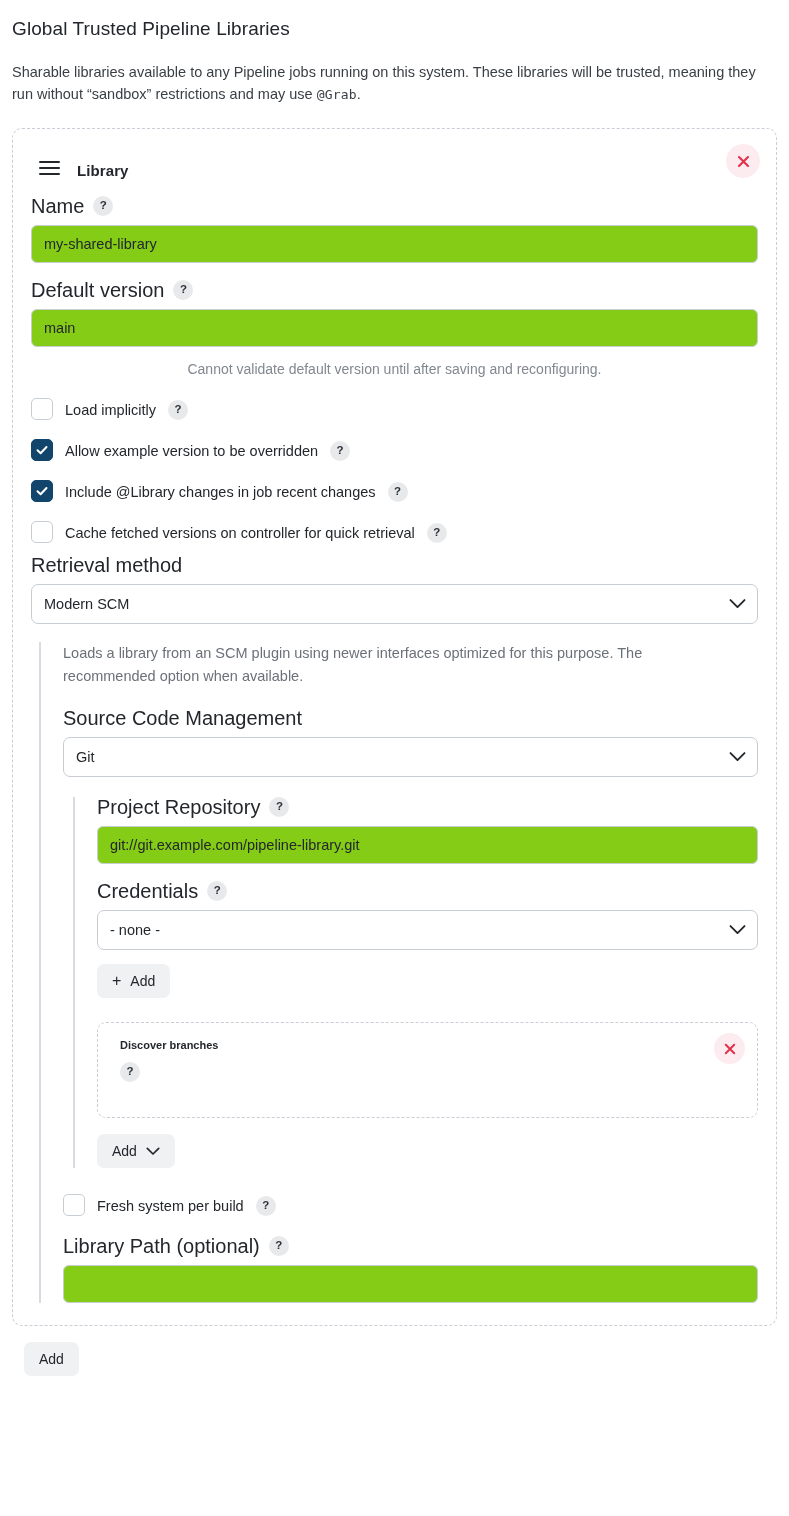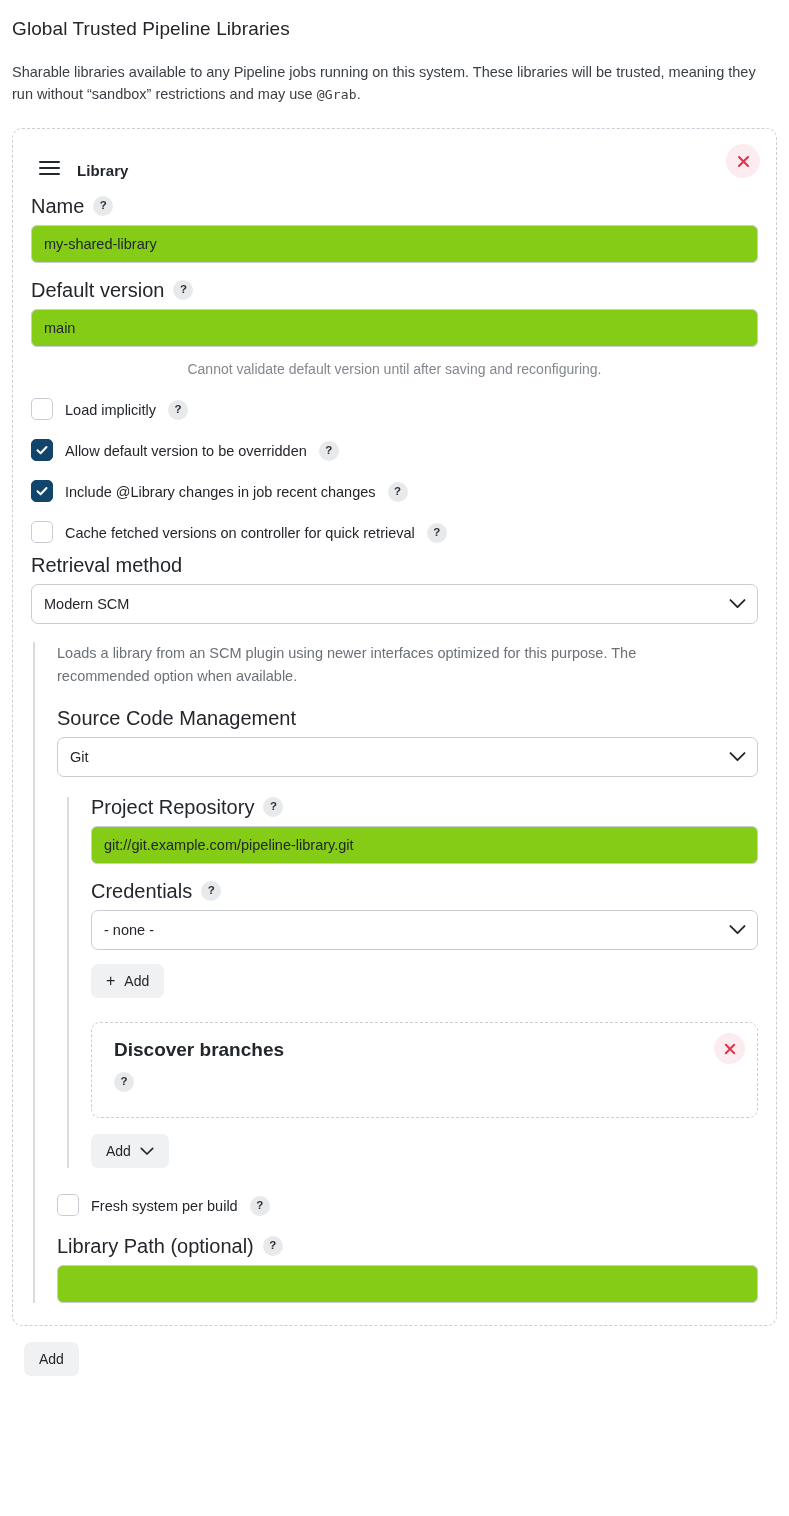--- a/index.html
+++ b/index.html
@@ -173,21 +173,21 @@
     font-size: 14.5px;
     color: #23272c;
     line-height: 20px;
   }
 
   
   .nested {
     border-left: 2px solid #d8dce1;
     padding-left: 22px;
     margin-top: 18px;
-    margin-left: 2px;
+    margin-left: 8px;
   }
   .nested-desc {
     font-size: 14.5px;
     line-height: 23px;
     color: #6b7178;
     margin: 0 0 20px 0;
     max-width: 625px;
   }
   .nested2 {
     border-left: 2px solid #d8dce1;
@@ -218,21 +218,21 @@
     font-size: 14.5px; color: #23272c; margin: 0 0 12px 0;
   }
   .behavior-card {
     border: 1.6px dashed #c9ced6;
     border-radius: 9px;
     padding: 16px 18px 22px 22px;
     position: relative;
     min-height: 96px;
   }
   .behavior-title {
-    font-size: 19px;
+    font-size: 11px;
     font-weight: 700;
     color: #23272c;
     margin: 0 0 10px 0;
   }
   .behavior-close {
     position: absolute;
     right: 12px; top: 10px;
     width: 31px; height: 31px;
     border-radius: 50%;
     background: #fdecef;
@@ -299,21 +299,21 @@
         <span class="cb-label">Load implicitly</span>
         <span class="help-badge">?</span>
       </div>
 
       <div class="cb-row">
         <span class="cb checked">
           <svg width="14" height="14" viewBox="0 0 14 14">
             <path d="M2.5 7.3 L5.6 10.3 L11.5 4" stroke="#ffffff" stroke-width="2" fill="none" stroke-linecap="round" stroke-linejoin="round"></path>
           </svg>
         </span>
-        <span class="cb-label">Allow default version to be overridden</span>
+        <span class="cb-label">Allow example version to be overridden</span>
         <span class="help-badge">?</span>
       </div>
 
       <div class="cb-row">
         <span class="cb checked">
           <svg width="14" height="14" viewBox="0 0 14 14">
             <path d="M2.5 7.3 L5.6 10.3 L11.5 4" stroke="#ffffff" stroke-width="2" fill="none" stroke-linecap="round" stroke-linejoin="round"></path>
           </svg>
         </span>
         <span class="cb-label">Include @Library changes in job recent changes</span>

